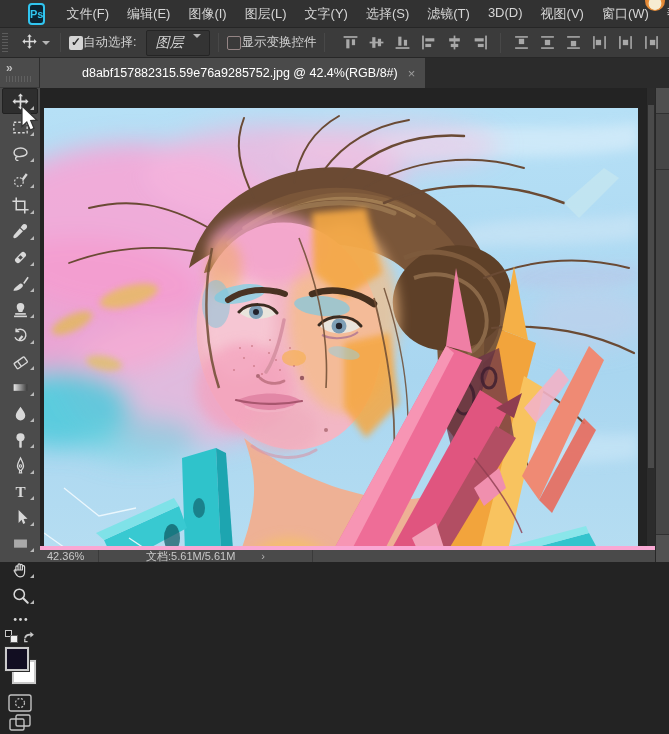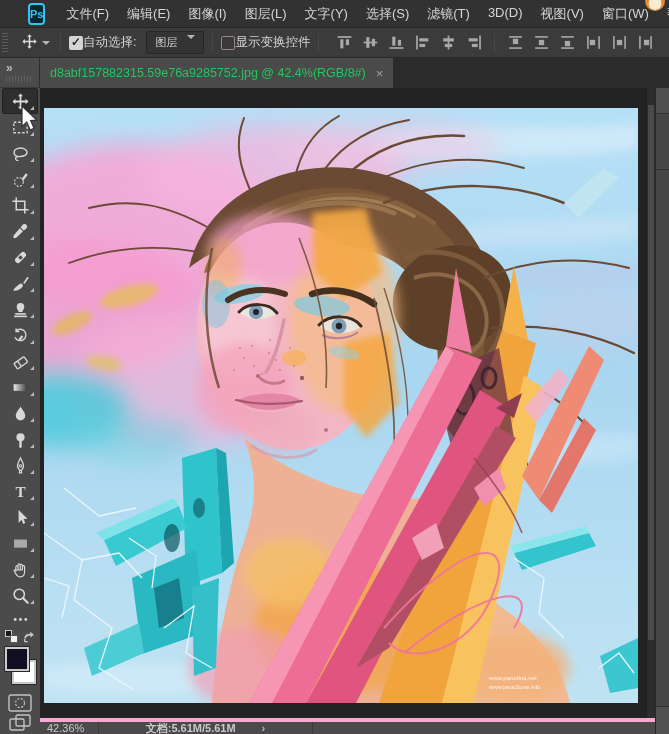--- a/index.html
+++ b/index.html
@@ -1,18 +1,18 @@
 <!DOCTYPE html>
 <html style="--menu-bg: #323232; --options-bg: #3b3b3b; --tabbar-bg: #2b2b2b; --tab-bg: #4a4a4a; --rail-bg: #4b4b4b; --canvas-bg: #232323; --status-bg: #4a4a4a; --dock-bg: #464646; --tool-selected-bg: #2e2e2e; --accent-ps: #31c5f0; --ps-logo-bg: #0c2433;"><head>
 <meta charset="utf-8">
 <style>
   * { box-sizing: border-box; margin: 0; padding: 0; }
   html,body { width:669px; height:734px; overflow:hidden; background:#232323;
               font-family:"Liberation Sans", sans-serif; }
-  .app { position:relative; width:669px; height:734px; display:flex; flex-direction:column;
+  .app { position:relative; width:669px; height:562px; display:flex; flex-direction:column;
          background:var(--canvas-bg,#232323); }
 
   
   .menubar { flex:0 0 28px; height:28px; background:var(--menu-bg); display:flex; align-items:center;
              border-bottom:1px solid #262626; position:relative; overflow:hidden; }
   .ps-logo { width:24px; height:22px; margin-left:28px; border:2px solid var(--accent-ps);
              border-radius:4px; color:var(--accent-ps); background:var(--ps-logo-bg);
              font-size:11px; font-weight:bold; display:flex; align-items:center; justify-content:center; }
   .menus { display:flex; margin-left:12px; }
   .menu-item { color:#d6d6d6; font-size:13px; padding:0 9px; cursor:default; white-space:nowrap; }
@@ -30,34 +30,34 @@
              border-top:4px solid #b5b5b5; }
   .sep, .opt-sep { width:1px; align-self:stretch; margin:5px 8px; background:#2c2c2c;
                    border-right:1px solid #484848; flex:0 0 1px; }
   .opt-sep { height:20px; align-self:center; margin:0 7px; }
   .checkrow { display:flex; align-items:center; color:#d2d2d2; font-size:12.5px; cursor:default; white-space:nowrap; }
   .checkbox { width:14px; height:14px; border-radius:2px; flex:0 0 14px; }
   .checkbox.checked { background:#d4d4d4; position:relative; }
   .checkbox.checked::after { content:"✓"; position:absolute; left:2px; top:-1px; color:#2b2b2b; font-size:12px; font-weight:bold; }
   .checkbox.unchecked { background:#3a3a3a; border:1px solid #958585; }
   .dropdown { display:flex; align-items:flex-start; gap:10px; background:#343434; border:1px solid #252525;
-              border-radius:2px; color:#d2d2d2; font-size:11px; padding:3px 8px; margin-left:10px; cursor:default; }
+              border-radius:2px; color:#d2d2d2; font-size:14px; padding:3px 8px; margin-left:10px; cursor:default;font-style:italic; }
   .align-wrap { display:flex; align-items:center; margin-left:4px; }
   .align-btn { background:none; border:0; width:26px; height:22px; display:flex; align-items:center; justify-content:center; flex:0 0 26px; }
   .align-btn svg { width:17px; height:17px; }
   .align-btn svg rect { fill:#a8a8a8; }
 
   
   .tabrow { flex:0 0 30px; height:30px; display:flex; background:var(--tabbar-bg); }
   .rail-head { width:40px; flex:0 0 40px; background:var(--rail-bg); border-right:1px solid #2d2d2d;
                border-bottom:1px solid #3a3a3a; display:flex; flex-direction:column; justify-content:center; gap:3px; padding-left:6px; }
   .collapse { color:#bdbdbd; font-size:12px; font-weight:bold; line-height:10px; letter-spacing:-1px; }
   .rail-grip { width:26px; height:6px; background:repeating-linear-gradient(90deg,#606060 0 1px,transparent 1px 3px); }
   .doc-tab { display:flex; align-items:center; background:var(--tab-bg); padding:0 10px; gap:10px; cursor:default; }
-  .tab-title { color:#22c55e; font-size:12.5px; white-space:nowrap; }
+  .tab-title { color:#ffffff; font-size:12.5px; white-space:nowrap;margin-left:32px; }
   .tab-close { color:#9c9c9c; font-size:13px; line-height:1; }
   .tab-rest { flex:1; background:var(--tabbar-bg); }
 
   
   .body { flex:1; display:flex; min-height:0; }
   .rail { width:40px; flex:0 0 40px; background:var(--rail-bg); display:flex; flex-direction:column; }
   .tool { height:26px; flex:0 0 26px; margin:0 2px; display:flex; align-items:center; justify-content:center;
           background:none; border:1px solid transparent; position:relative; padding:0; }
   .tool svg { width:19px; height:19px; }
   .tool.selected { background:var(--tool-selected-bg); border-color:#222; border-radius:2px; }
@@ -78,21 +78,21 @@
   .artboard { position:absolute; left:4px; top:20px; width:594px; height:595px; }
   .artboard svg { width:100%; height:100%; display:block; }
   .vscroll { position:absolute; right:0; top:0; bottom:0; width:9px; background:#2c2c2c; border-left:1px solid #222; }
   .vthumb { position:absolute; left:1px; right:1px; top:17px; bottom:78px; background:#4a4a4a; }
 
   
   .statusbar { flex:0 0 16px; height:16px; background:var(--status-bg); display:flex; align-items:center;
                color:#c9c9c9; font-size:11px; border-top:4px solid #f9a8d4; }
   .zoom-field { width:58px; padding-left:7px; }
   .doc-info { width:215px; align-self:stretch; display:flex; align-items:center; justify-content:center; gap:26px;
-              border-left:1px solid #3a3a3a; border-right:1px solid #3a3a3a;font-weight:bold; }
+              border-left:1px solid #3a3a3a; border-right:1px solid #3a3a3a; }
   .chevr { color:#b5b5b5; }
 
   
   .dock { width:14px; flex:0 0 14px; background:var(--dock-bg); border-left:1px solid #282828;
           display:flex; flex-direction:column; }
   .dock-seg1 { height:26px; background:#4f4f4f; border-bottom:1px solid #313131; }
   .dock-seg2 { height:56px; border-bottom:1px solid #313131; }
   .dock-fill { flex:1; }
   .dock-seg3 { height:28px; background:#515151; border-top:1px solid #313131; }
 

